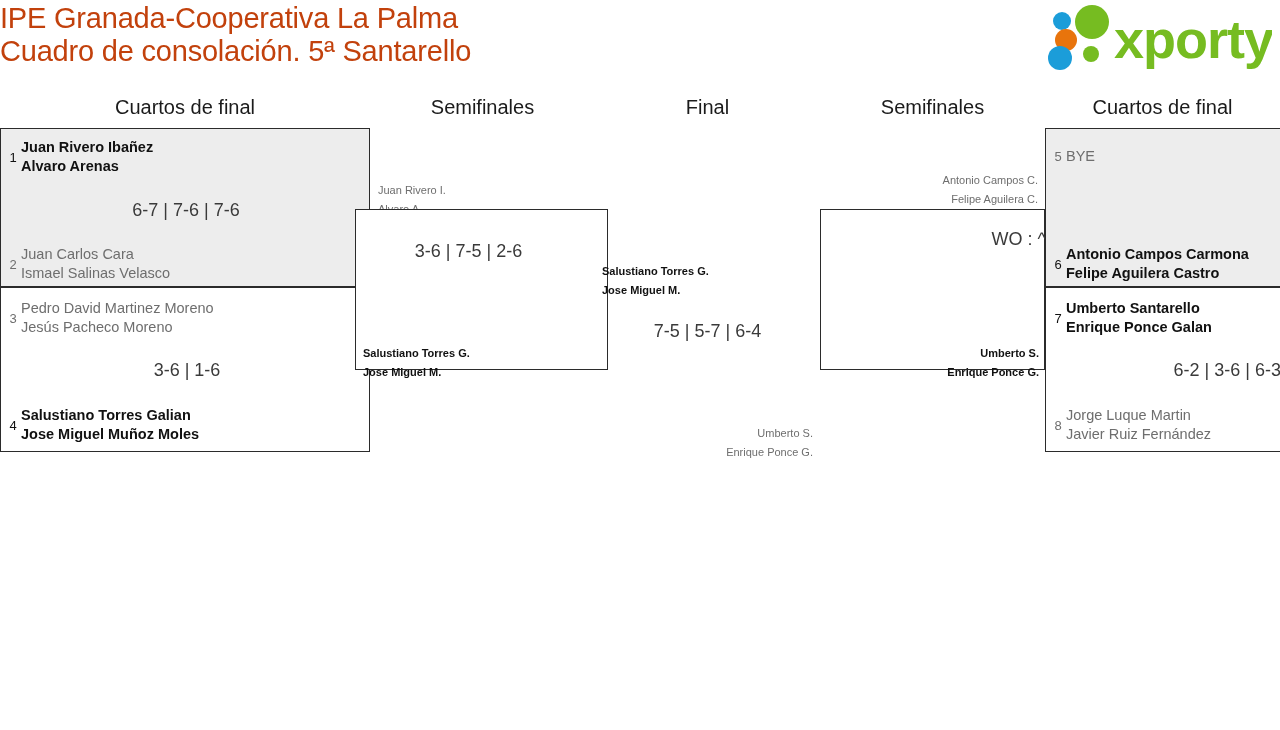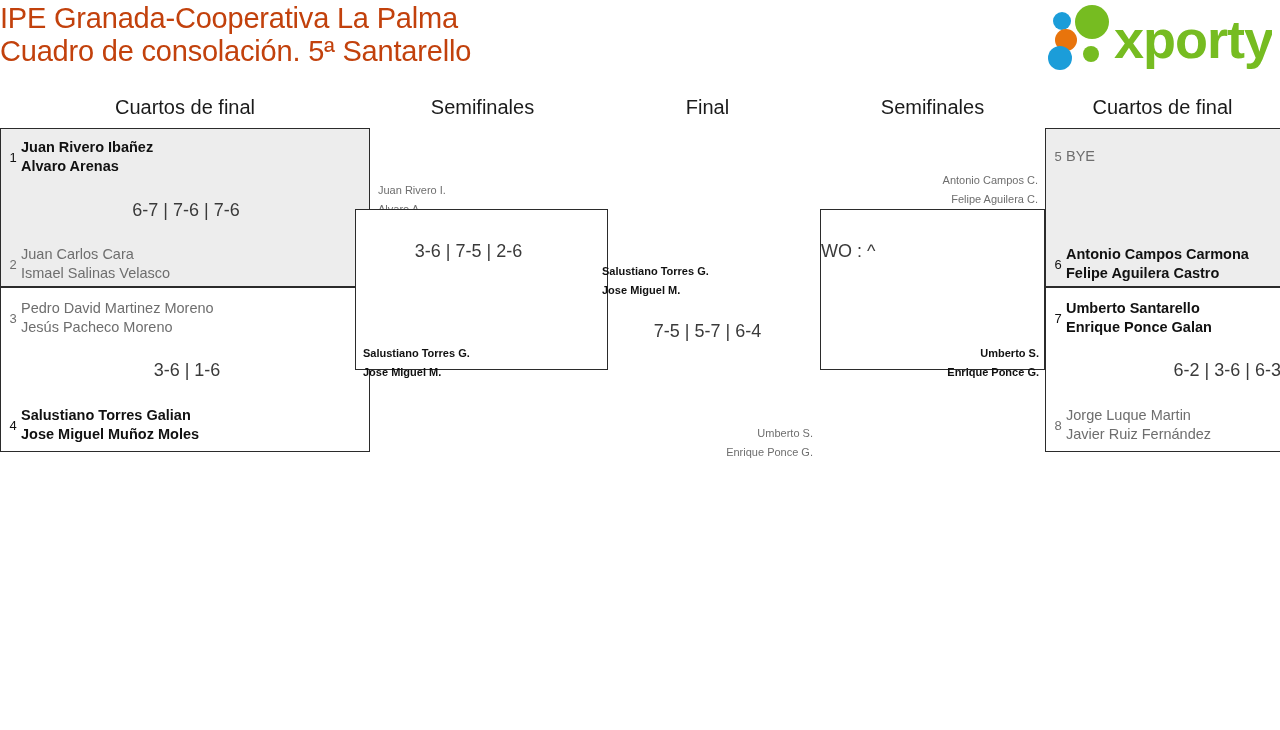--- a/index.html
+++ b/index.html
@@ -162,21 +162,21 @@
       <span class="n">Umberto S.</span>
       <span class="n">Enrique Ponce G.</span>
     </div>
 
     <div class="plabel ra" style="left:820px;top:139px;width:218px;">
       <span class="n">Antonio Campos C.</span>
       <span class="n">Felipe Aguilera C.</span>
     </div>
 
     <div class="mbox" style="left:820px;top:209px;width:225px;height:161px;">
-      <div class="score" style="left:0px;top:32px;width:225px;text-align:left;">WO : ^</div>
+      <div class="score" style="left:0px;top:20px;width:225px;text-align:right;">WO : ^</div>
       <div class="plabel ra won" style="left:0px;top:102px;width:218px;">
         <span class="n">Umberto S.</span>
         <span class="n">Enrique Ponce G.</span>
       </div>
     </div>
 
     <div class="mbox shaded" style="left:1045px;top:128px;width:240px;height:159px;">
       <div class="slot" style="left:4px;top:18px;">
         <span class="seed">5</span>
         <span class="names">

